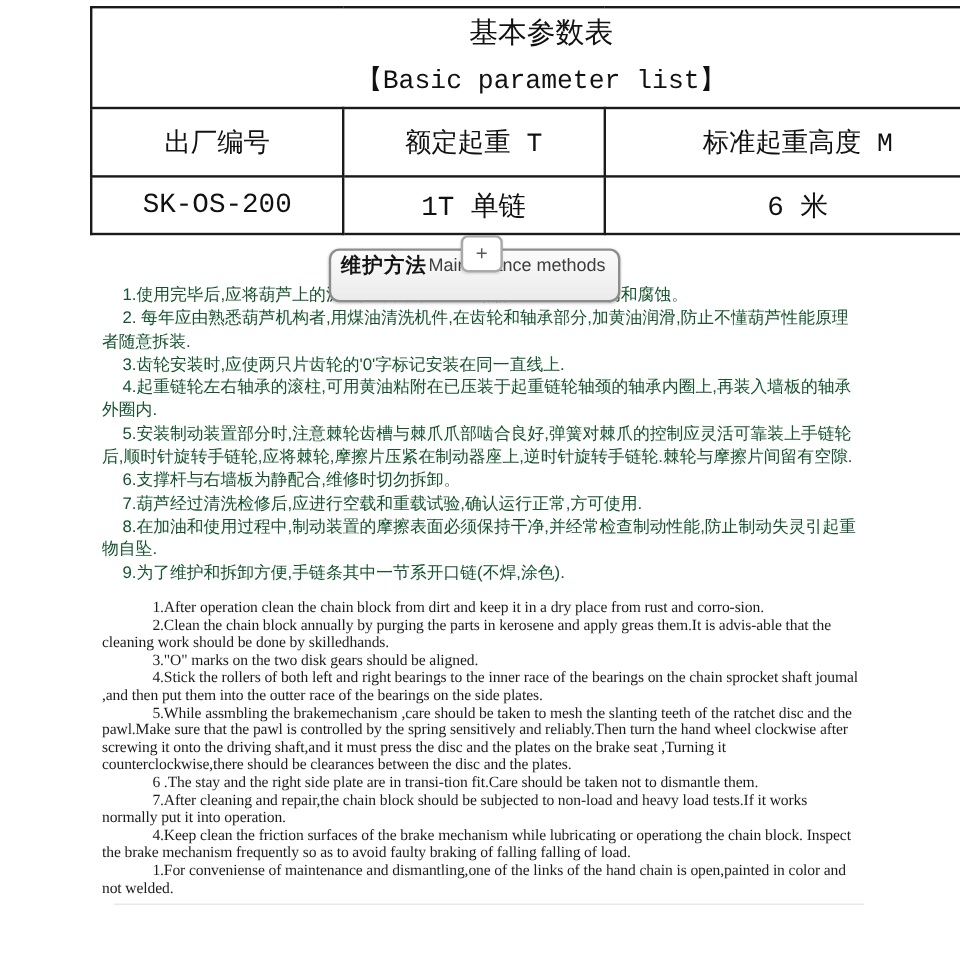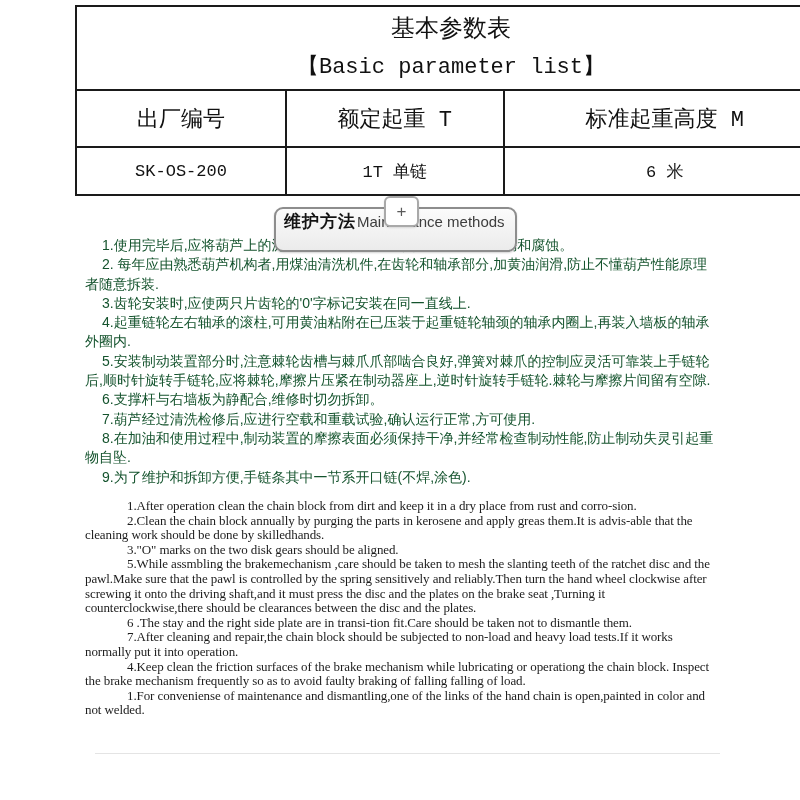--- a/index.html
+++ b/index.html
@@ -9,21 +9,21 @@
   
   table.param-table{position:absolute;top:5px;left:75px;width:752px;
         border-collapse:collapse;table-layout:fixed;
         font-family:"Liberation Mono",monospace;color:#111;}
   table.param-table td{border:2px solid #1a1a1a;text-align:center;vertical-align:middle;
         padding:0;}
   td.title-cell{height:82px;}
   .t1{font-size:24px;line-height:30px;margin-top:6px;}
   .t2{font-size:22px;line-height:30px;margin-top:8px;margin-bottom:4px;}
   tr.head-row td{height:55px;font-size:22px;}
-  tr.val-row td{height:46px;font-size:17px;text-align:center;}
+  tr.val-row td{height:46px;font-size:23px;text-align:center;}
   col.c1{width:28%;} col.c2{width:29%;} col.c3{width:43%;}
 
   
   .maint-wrap{position:absolute;top:196px;left:274px;width:280px;height:42px;}
   .plus-btn{position:absolute;top:0;left:110px;width:31px;height:27px;
         background:#ffffff;border:2px solid #a9a9a9;border-radius:6px;
         display:flex;align-items:center;justify-content:center;
         font-size:17px;color:#5a5a5a;z-index:2;box-shadow:0 1px 2px rgba(0,0,0,.12);}
   .maint-pill{position:absolute;top:11px;left:0;z-index:1;
         display:inline-flex;align-items:center;white-space:nowrap;
@@ -93,20 +93,21 @@
       <p class="cn-item">6.支撑杆与右墙板为静配合,维修时切勿拆卸。</p>
       <p class="cn-item">7.葫芦经过清洗检修后,应进行空载和重载试验,确认运行正常,方可使用.</p>
       <p class="cn-item">8.在加油和使用过程中,制动装置的摩擦表面必须保持干净,并经常检查制动性能,防止制动失灵引起重物自坠.</p>
       <p class="cn-item">9.为了维护和拆卸方便,手链条其中一节系开口链(不焊,涂色).</p>
     </div>
 
   <div class="en-list">
       <p class="en-item">1.After operation clean the chain block from dirt and keep it in a dry place from rust and corro-sion.</p>
       <p class="en-item">2.Clean the chain block annually by purging the parts in kerosene and apply greas  them.It is advis-able that the cleaning work should be done by skilledhands.</p>
       <p class="en-item">3."O" marks on the two disk gears should be aligned.</p>
+      <p class="en-item">4.Stick the rollers of both left and right bearings to the inner race of the bearings on the chain sprocket shaft joumal ,and then put them into the outter race of the bearings on the side plates.</p>
       <p class="en-item">5.While assmbling the brakemechanism ,care should be taken to mesh the slanting teeth of the ratchet disc and the pawl.Make sure that the pawl is controlled by the spring sensitively and reliably.Then turn the hand wheel clockwise after screwing it onto the driving shaft,and it must press the disc and the plates on the brake seat ,Turning it counterclockwise,there should be clearances between the disc and the plates.</p>
       <p class="en-item">6 .The stay and the right side plate are in transi-tion fit.Care should be taken not to dismantle them.</p>
       <p class="en-item">7.After cleaning and repair,the chain block should be subjected to non-load and heavy load tests.If it works normally put it into operation.</p>
       <p class="en-item">4.Keep clean the friction surfaces of the brake mechanism while lubricating or operationg the chain block. Inspect the brake mechanism frequently so as to avoid faulty braking of falling falling of load.</p>
       <p class="en-item">1.For conveniense of maintenance and dismantling,one of the links of the hand chain is open,painted in color and not welded.</p>
     </div>
 
   <div class="faint-line"></div>
 
 </div>

